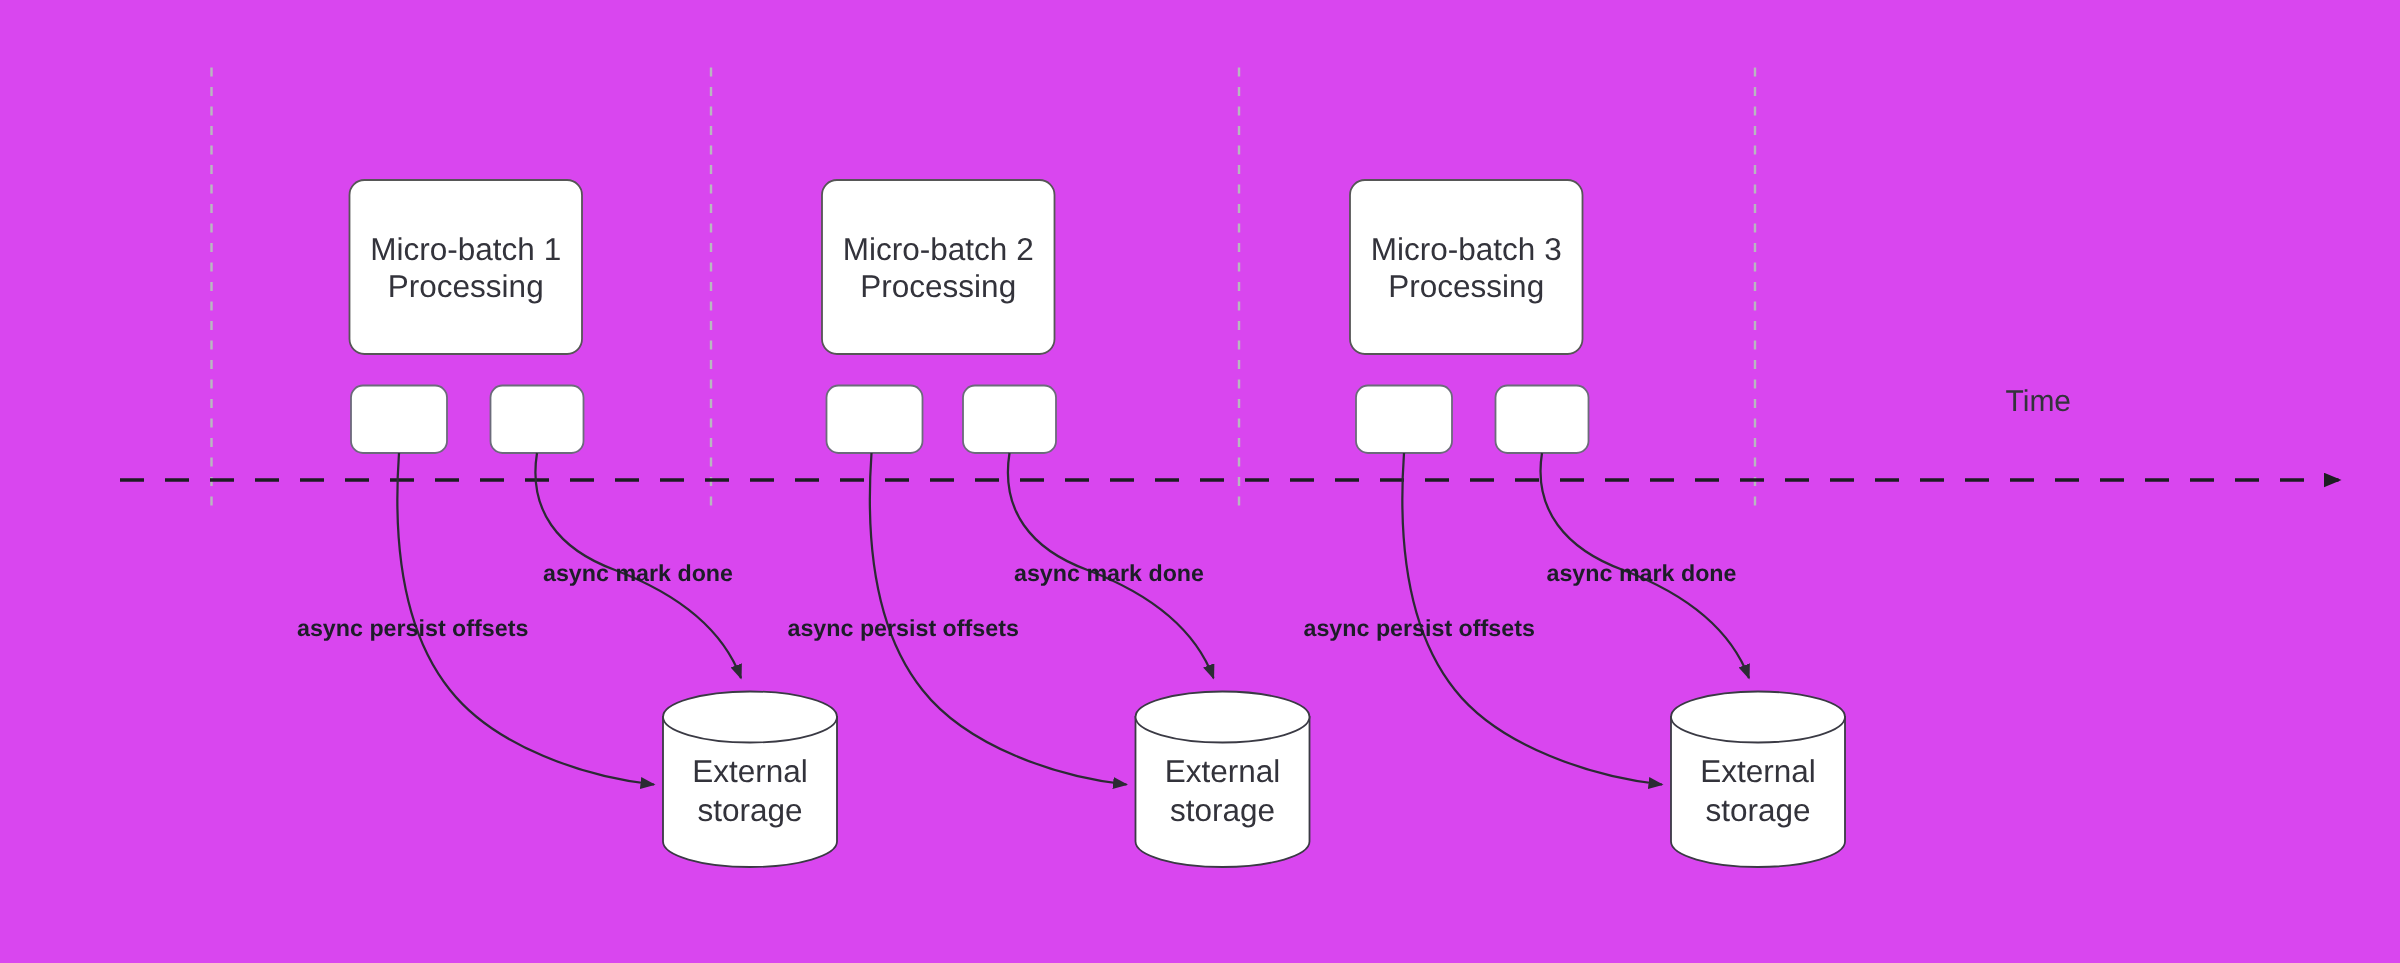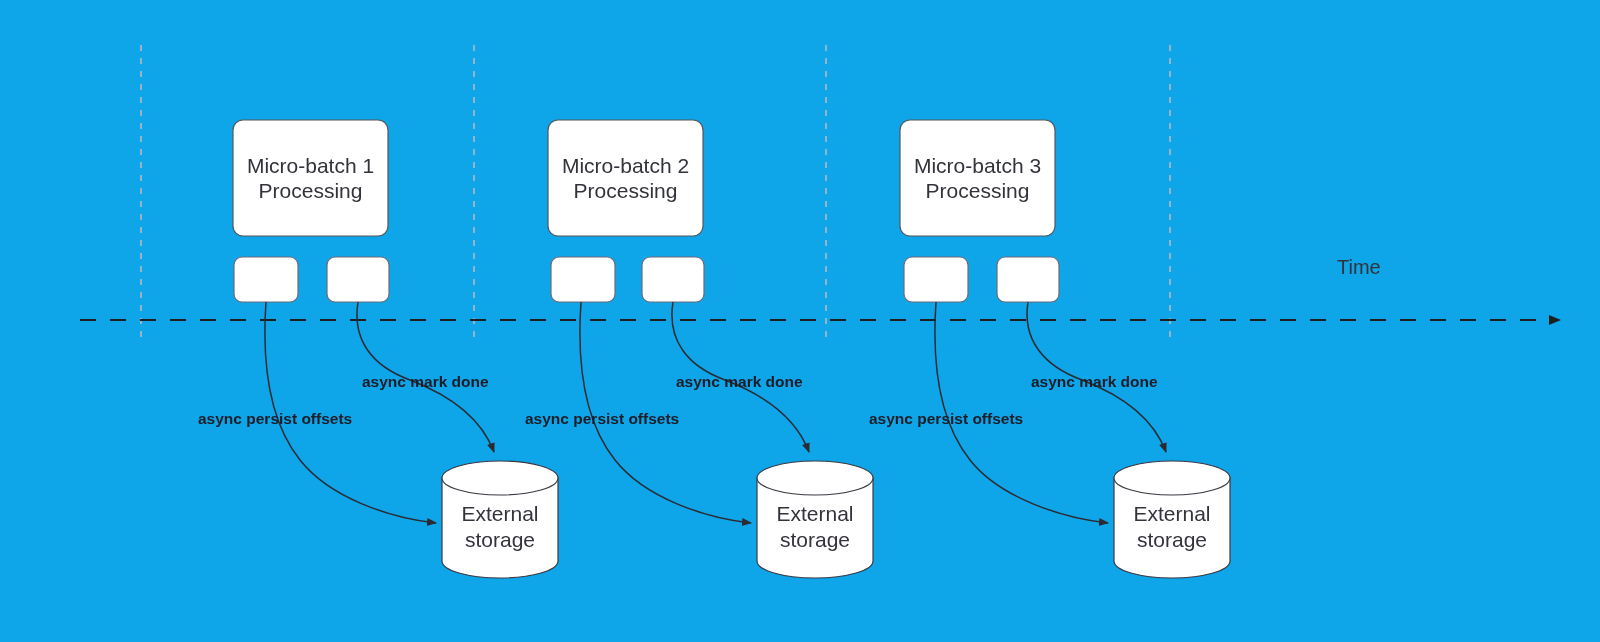--- a/index.html
+++ b/index.html
@@ -4,21 +4,21 @@
 <style>
   html, body {
     margin: 0;
     padding: 0;
     background: #ffffff;
   }
   #canvas {
     position: relative;
     width: 1600px;
     height: 642px;
-    background: #0ea5e9;
+    background: #d946ef;
     overflow: hidden;
     font-family: "Liberation Sans", sans-serif;
   }
   svg.diagram {
     position: absolute;
     top: 0;
     left: 0;
     width: 1600px;
     height: 642px;
   }

